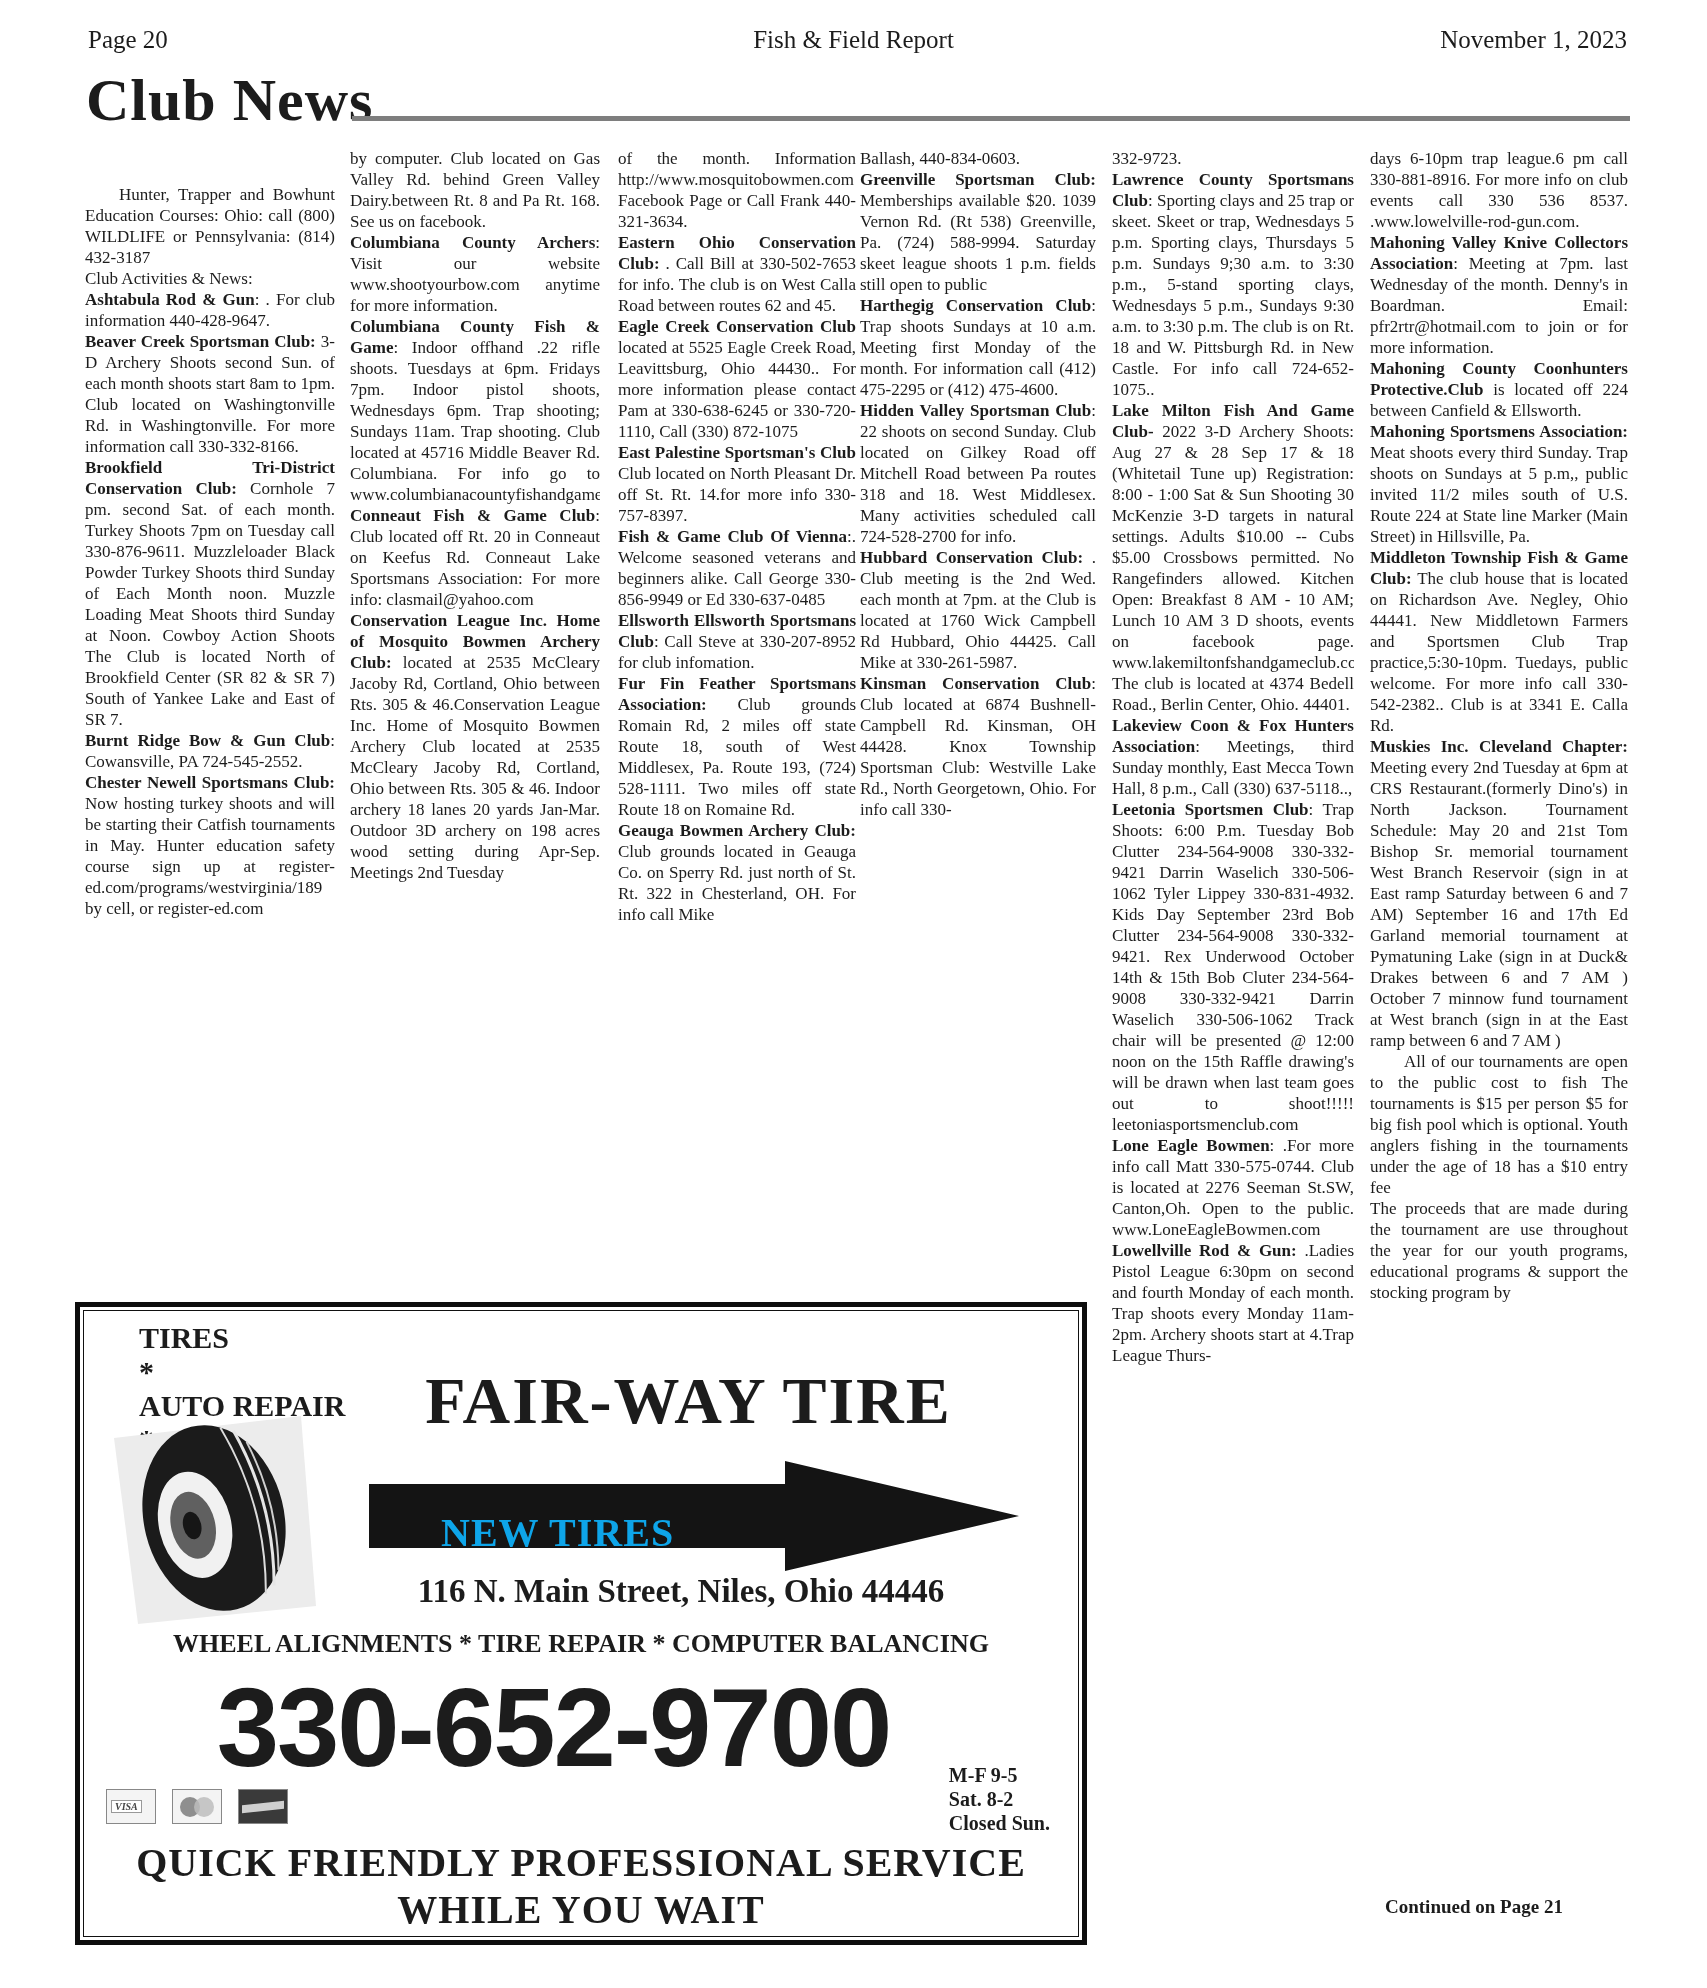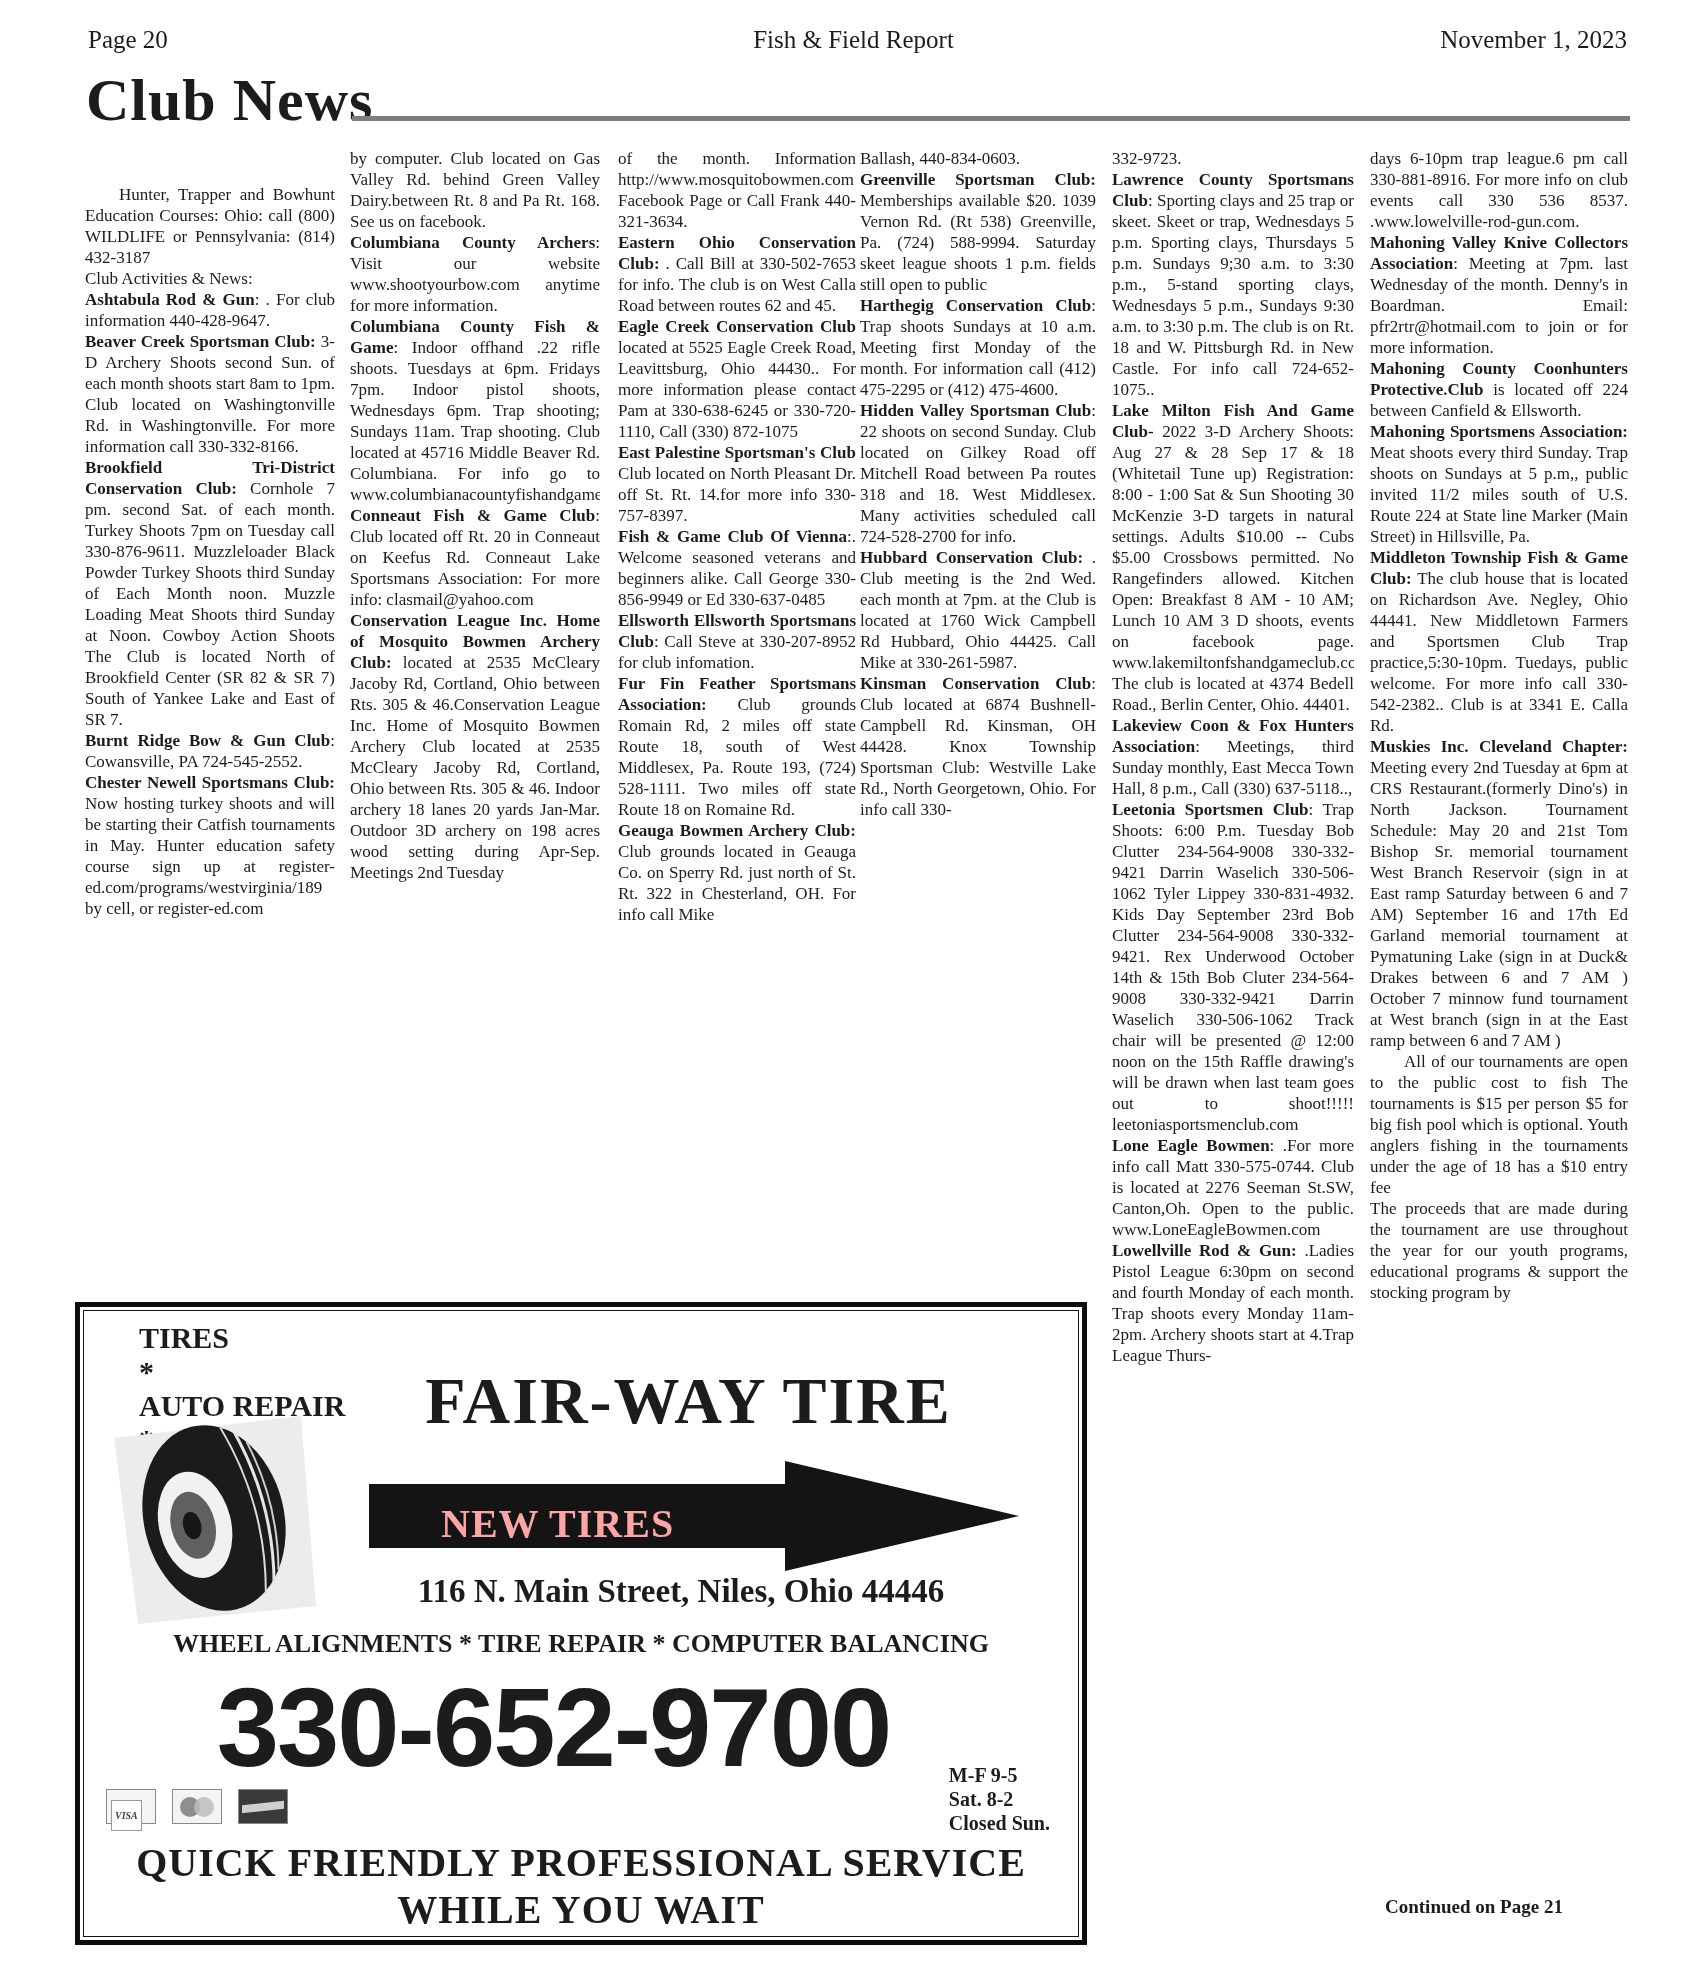--- a/index.html
+++ b/index.html
@@ -29,29 +29,29 @@
   .continued{position:absolute;left:1385px;top:1896px;font-size:19px;font-weight:bold;}
 
   
   .ad{position:absolute;left:75px;top:1302px;width:1012px;height:643px;border:5px solid #0d0d0d;box-sizing:border-box;background:#fff;}
   .ad-inner{position:absolute;inset:3px;border:1px solid #111;}
   .ad-services-row{position:absolute;left:55px;right:55px;top:10px;display:flex;justify-content:space-between;font-size:30px;font-weight:bold;flex-direction:column;}
   .ad-title{position:absolute;left:225px;right:10px;top:52px;text-align:center;font-size:66px;font-weight:bold;letter-spacing:2px;}
   .tire{position:absolute;left:12px;top:95px;}
   .arrow{position:absolute;left:285px;top:150px;width:650px;height:110px;background:#141414;
     clip-path:polygon(0 21%,64% 21%,64% 0,100% 50%,64% 100%,64% 79%,0 79%);}
-  .arrow-label{position:absolute;left:72px;top:7px;height:100%;display:flex;align-items:center;color:#fca5a5;font-size:40px;font-weight:bold;letter-spacing:1px;font-family:"Liberation Serif",serif;}
+  .arrow-label{position:absolute;left:72px;top:16px;height:100%;display:flex;align-items:center;color:#0ea5e9;font-size:40px;font-weight:bold;letter-spacing:1px;font-family:"Liberation Serif",serif;}
   .ad-address{position:absolute;left:215px;right:15px;top:262px;text-align:center;font-size:33px;font-weight:bold;}
   .ad-services-line{position:absolute;left:2px;right:2px;top:318px;text-align:center;font-size:26px;font-weight:bold;}
   .ad-phone{position:absolute;left:0;right:55px;top:352px;text-align:center;
     font-family:"Liberation Sans","DejaVu Sans",sans-serif;font-weight:700;font-size:112px;letter-spacing:-2px;}
   .ad-hours{position:absolute;right:28px;top:452px;font-size:20px;font-weight:bold;line-height:24px;}
   .ad-cards{position:absolute;left:22px;top:478px;display:flex;gap:16px;align-items:center;}
   .card{width:50px;height:35px;border:1px solid #888;background:#f4f4f4;position:relative;box-sizing:border-box;}
-  .card .visa-txt{position:absolute;left:4px;top:10px;font-size:10px;font-weight:bold;font-style:italic;color:#444;border:1px solid #999;padding:9px 3px;background:#fff;}
+  .card .visa-txt{position:absolute;left:4px;top:10px;font-size:10px;font-weight:bold;font-style:italic;color:#444;border:1px solid #999;padding:0 3px;background:#fff;}
   .card .mc-c1,.card .mc-c2{position:absolute;top:7px;width:20px;height:20px;border-radius:50%;}
   .card .mc-c1{left:7px;background:#8f8f8f;}
   .card .mc-c2{left:21px;background:#bdbdbd;opacity:.85;}
   .card.dark{background:#3a3a3a;}
   .card.dark .stripe{position:absolute;left:3px;right:3px;top:13px;height:8px;background:#cfcfcf;transform:skewY(-6deg);}
   .ad-tagline{position:absolute;left:0;right:0;top:528px;text-align:center;font-size:40px;font-weight:bold;letter-spacing:1px;}
 </style>
 </head>
 <body>
 

